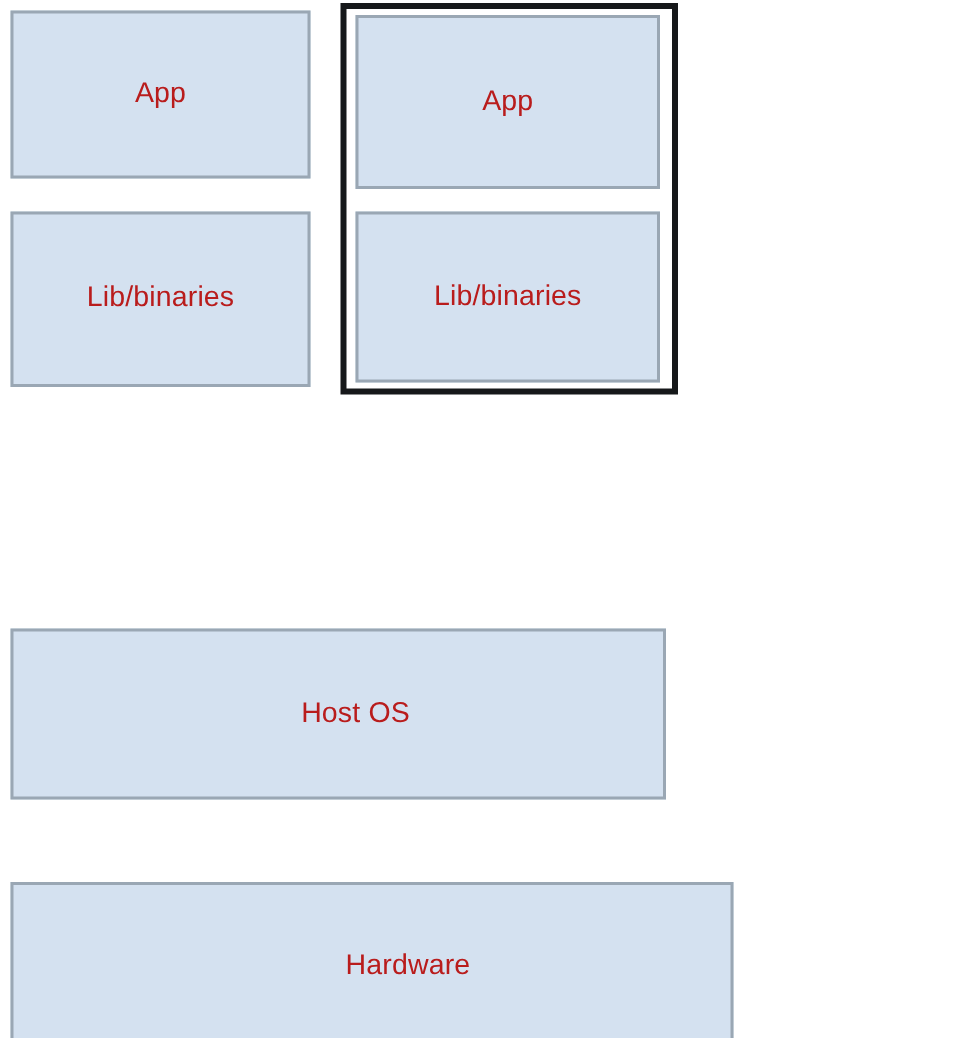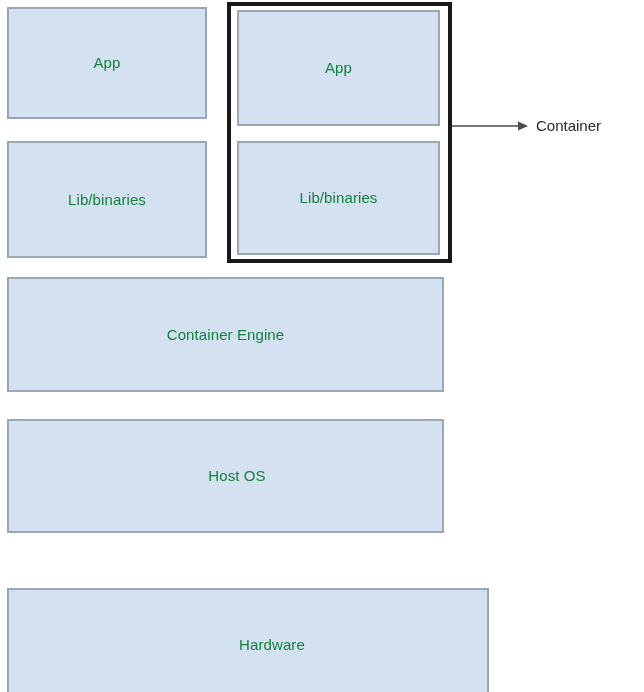--- a/index.html
+++ b/index.html
@@ -22,22 +22,22 @@
   .node {
     position: absolute;
     box-sizing: border-box;
     background: #d4e1f0;
     border: 2px solid #9aa7b4;
     display: flex;
     align-items: center;
     justify-content: center;
   }
   .node-label {
-    font-size: 15px;
-    color: #15803d;
+    font-size: 19px;
+    color: #b91c1c;
     font-family: "Liberation Sans", sans-serif;
     line-height: 1.2;
     text-align: center;
     letter-spacing: 0.1px;
     white-space: nowrap;
   }
   
   #node-app-left   { left: 7px;  top: 7px;   width: 200px; height: 112px; }
   #node-lib-left   { left: 7px;  top: 141px; width: 200px; height: 117px; }
 
@@ -102,33 +102,23 @@
   <div id="container-group"></div>
 
   <div class="node" id="node-app-container">
     <span class="node-label">App</span>
   </div>
 
   <div class="node" id="node-lib-container">
     <span class="node-label">Lib/binaries</span>
   </div>
 
-  <div class="node" id="node-container-engine">
-    <span class="node-label">Container Engine</span>
-  </div>
 
   <div class="node" id="node-host-os">
     <span class="node-label">Host OS</span>
   </div>
 
   <div class="node" id="node-hardware">
     <span class="node-label">Hardware</span>
   </div>
 
-  <div id="container-annotation">
-    <svg id="container-arrow-svg" viewBox="0 0 80 30">
-      <line x1="0" y1="14" x2="66" y2="14" stroke="#4d4d4d" stroke-width="1.6"></line>
-      <polygon points="66,9.5 76,14 66,18.5" fill="#4d4d4d"></polygon>
-    </svg>
-    <span id="container-annotation-label">Container</span>
-  </div>
 
 </div>
 
 </body></html>

